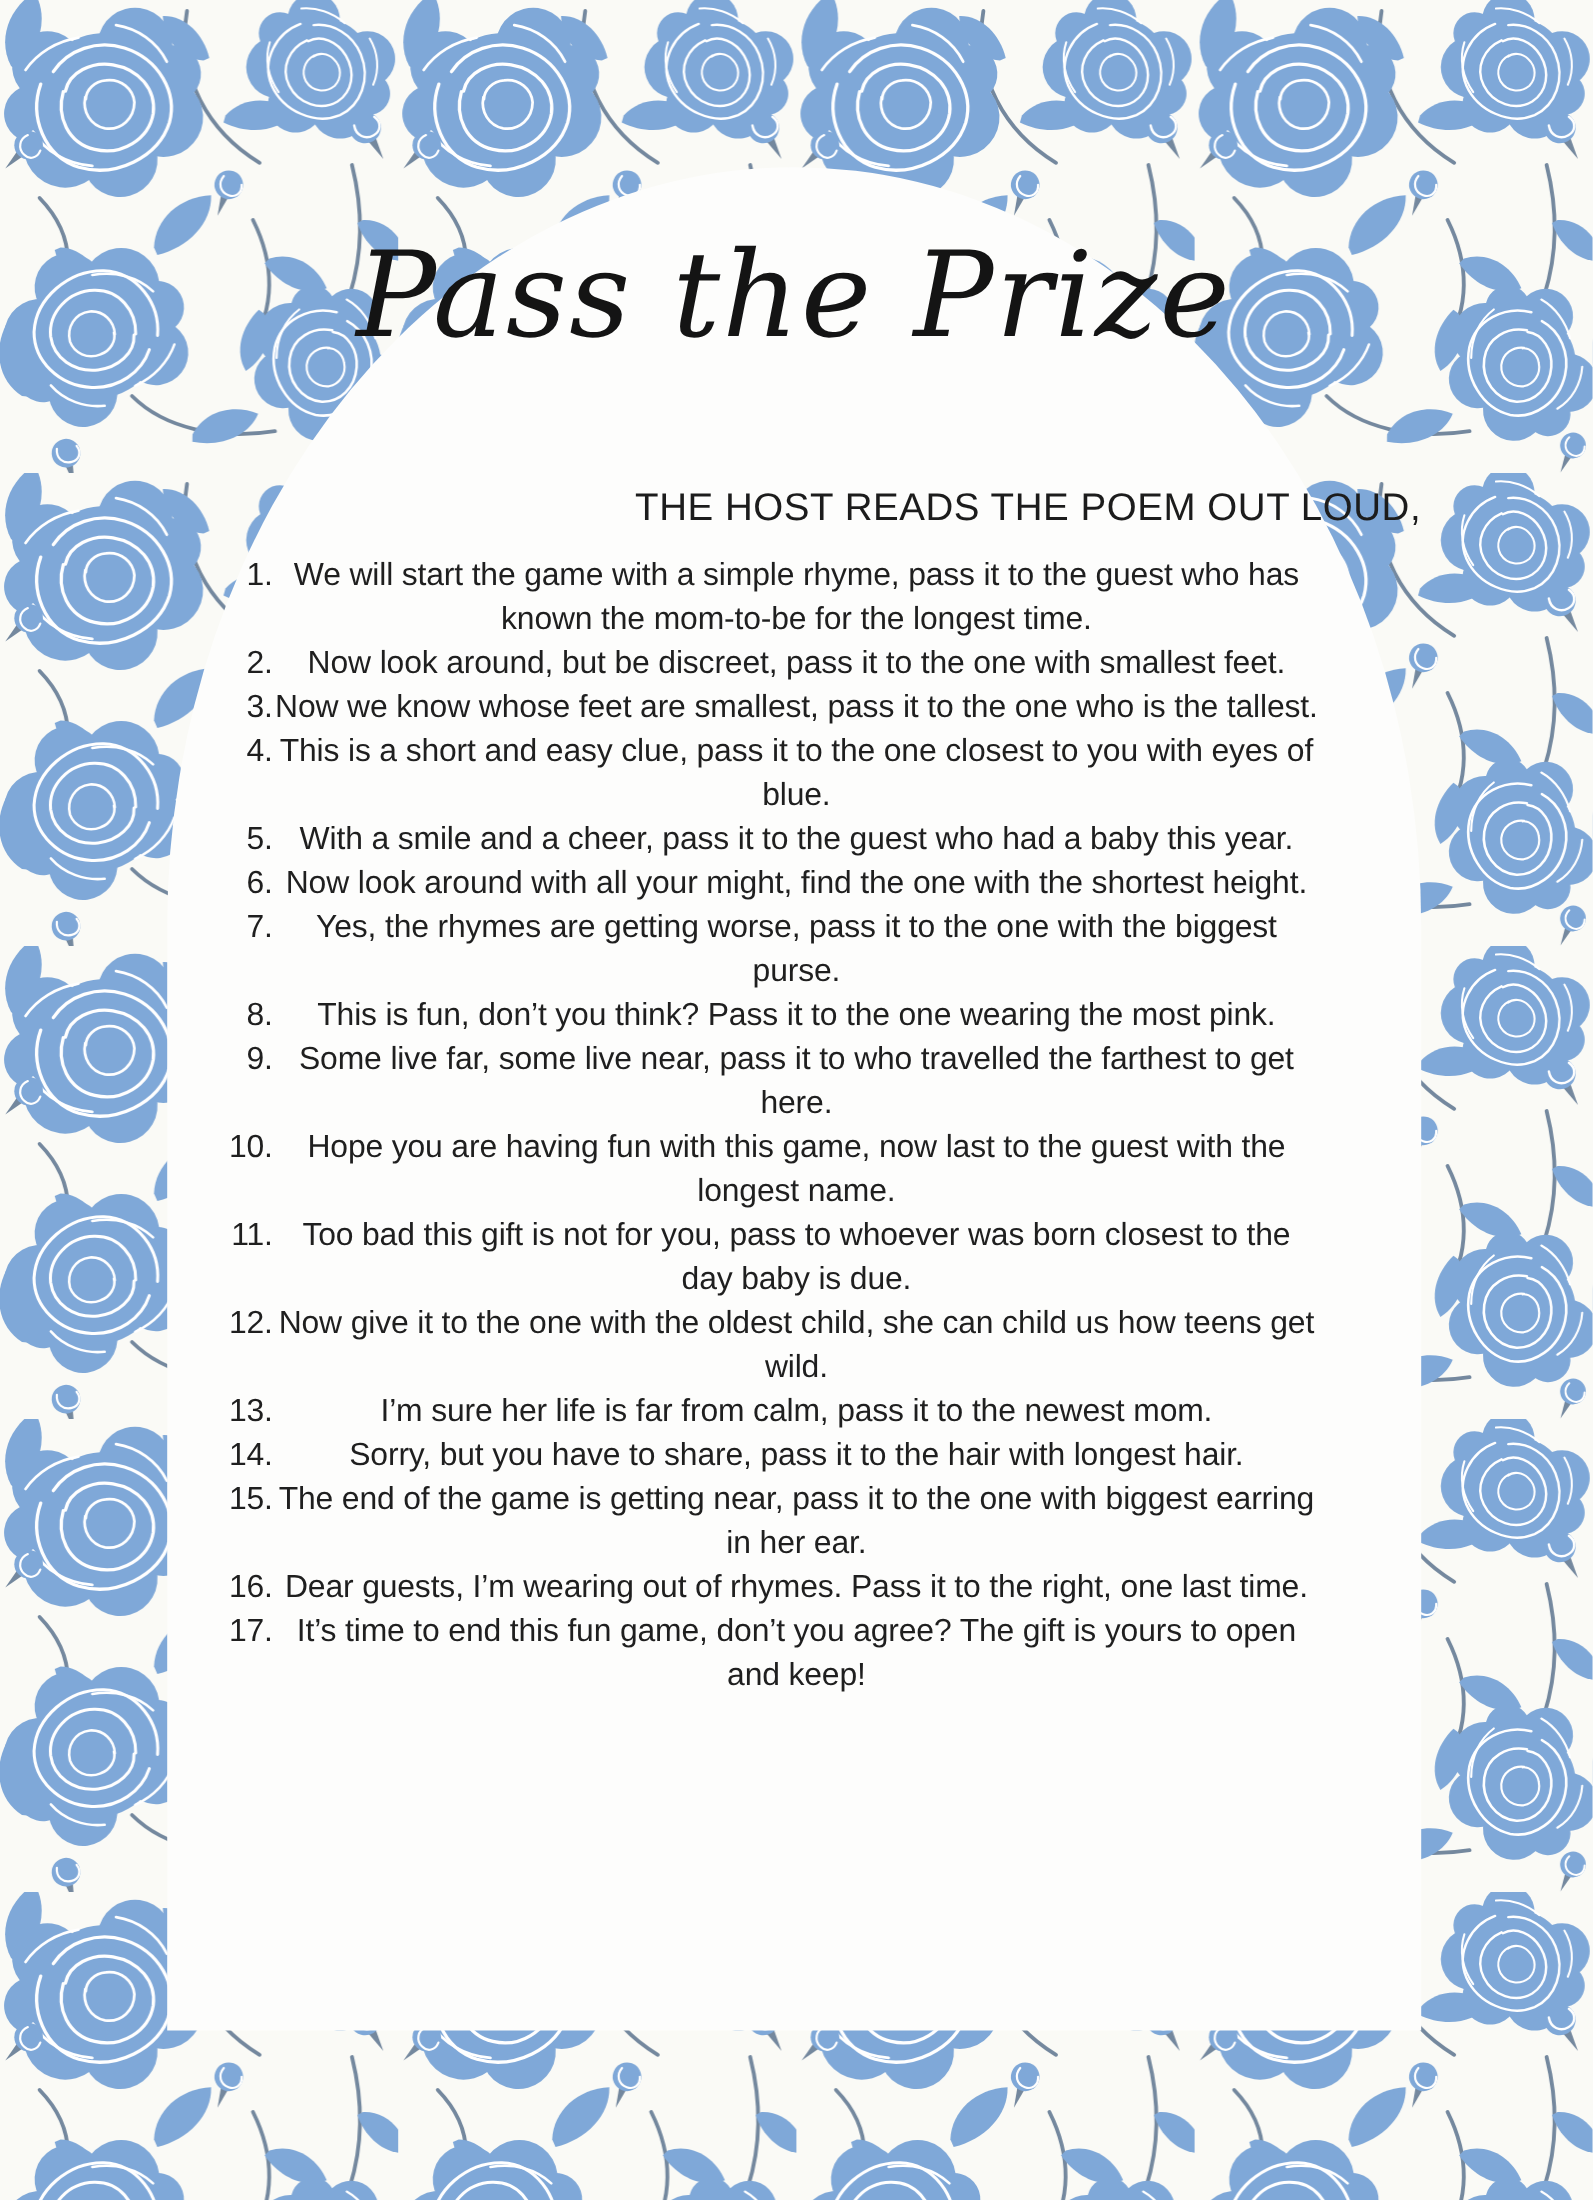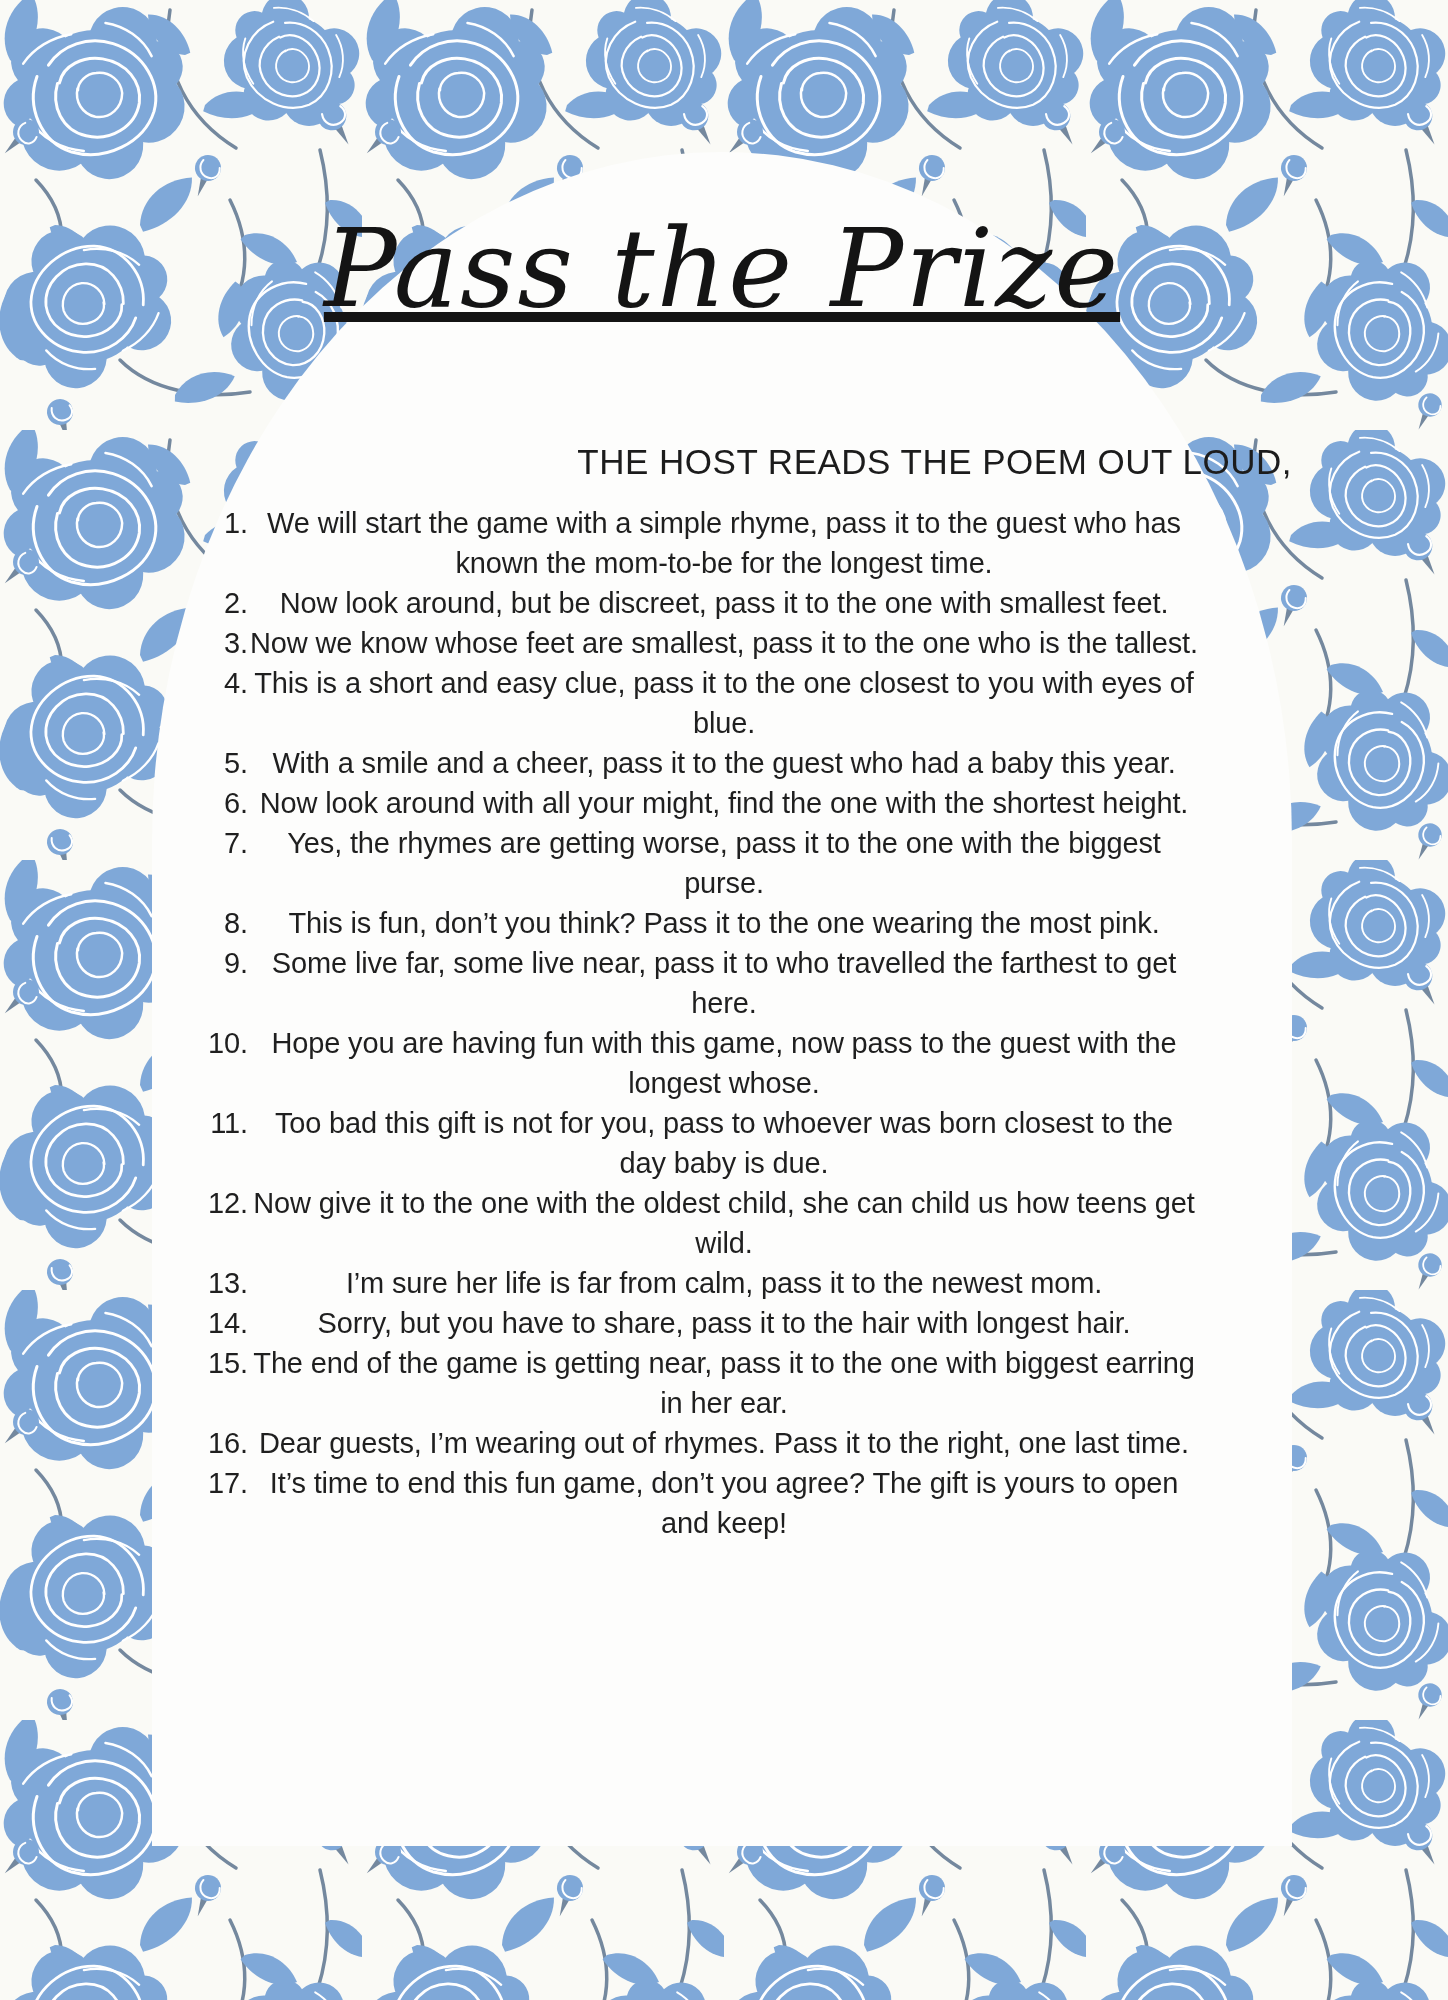--- a/index.html
+++ b/index.html
@@ -22,21 +22,20 @@
   }
   .title {
     margin:52px 0 0 0;
     font-family:"DejaVu Serif", serif;
     font-style:italic;
     font-weight:400;
     font-size:108px;
     line-height:1.2;
     color:#141414;
     letter-spacing:2px;
-    text-decoration:underline;
   }
   .subtitle {
     margin:104px 0 0 0;
     font-size:35px;
     line-height:47px;
     letter-spacing:0.5px;
     color:#1c1c1c;
     text-align:right;
   }
   .subtitle + .subtitle { margin:0; }
@@ -130,21 +129,21 @@
     <ol class="poem">
         <li>We will start the game with a simple rhyme, pass it to the guest who has known the mom-to-be for the longest time.</li>
         <li>Now look around, but be discreet, pass it to the one with smallest feet.</li>
         <li>Now we know whose feet are smallest, pass it to the one who is the tallest.</li>
         <li>This is a short and easy clue, pass it to the one closest to you with eyes of blue.</li>
         <li>With a smile and a cheer, pass it to the guest who had a baby this year.</li>
         <li>Now look around with all your might, find the one with the shortest height.</li>
         <li>Yes, the rhymes are getting worse, pass it to the one with the biggest purse.</li>
         <li>This is fun, don’t you think? Pass it to the one wearing the most pink.</li>
         <li>Some live far, some live near, pass it to who travelled the farthest to get here.</li>
-        <li>Hope you are having fun with this game, now pass to the guest with the longest whose.</li>
+        <li>Hope you are having fun with this game, now last to the guest with the longest name.</li>
         <li>Too bad this gift is not for you, pass to whoever was born closest to the day baby is due.</li>
         <li>Now give it to the one with the oldest child, she can child us how teens get wild.</li>
         <li>I’m sure her life is far from calm, pass it to the newest mom.</li>
         <li>Sorry, but you have to share, pass it to the hair with longest hair.</li>
         <li>The end of the game is getting near, pass it to the one with biggest earring in her ear.</li>
         <li>Dear guests, I’m wearing out of rhymes. Pass it to the right, one last time.</li>
         <li>It’s time to end this fun game, don’t you agree? The gift is yours to open and keep!</li>
       </ol>
   </div>
 

